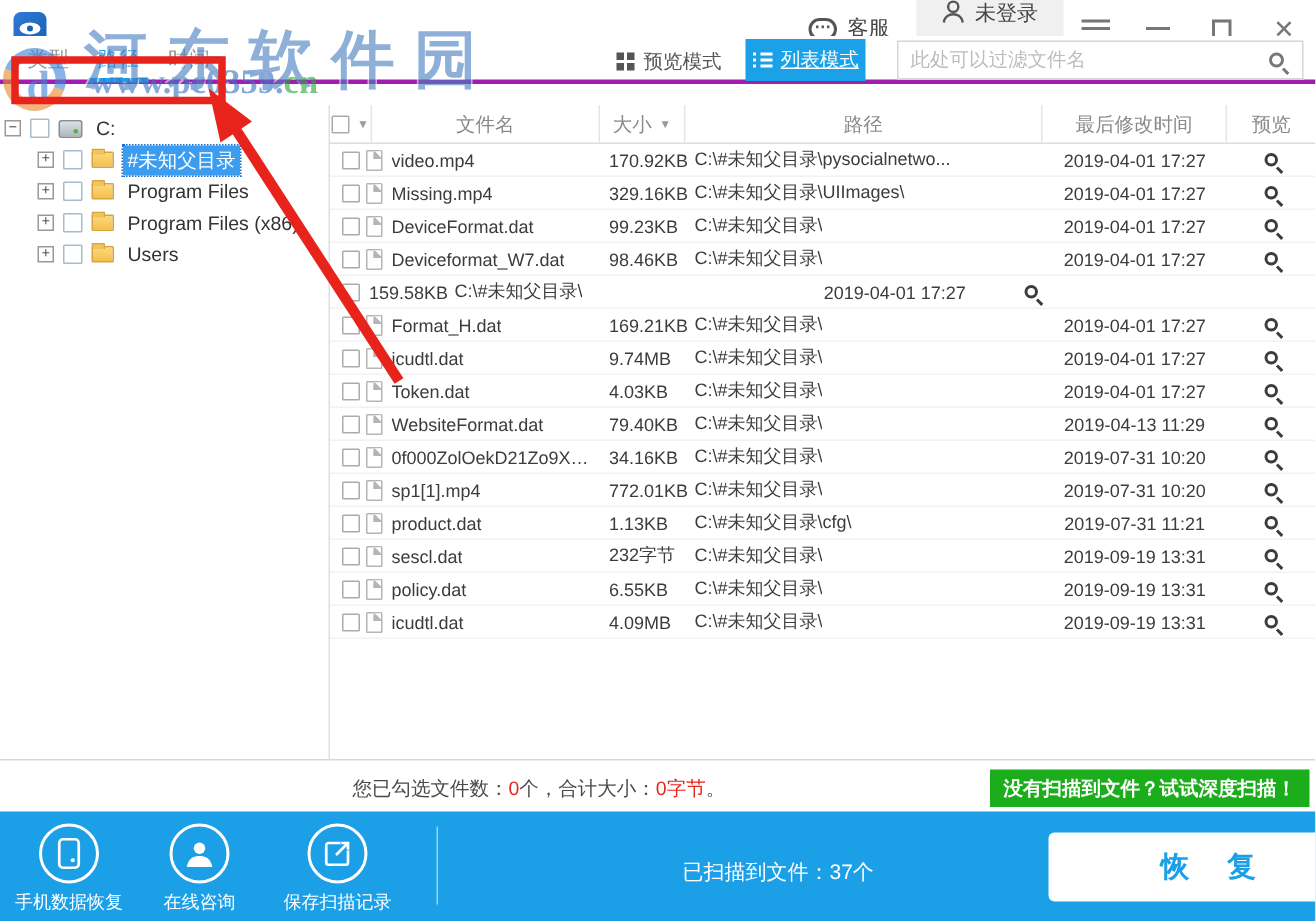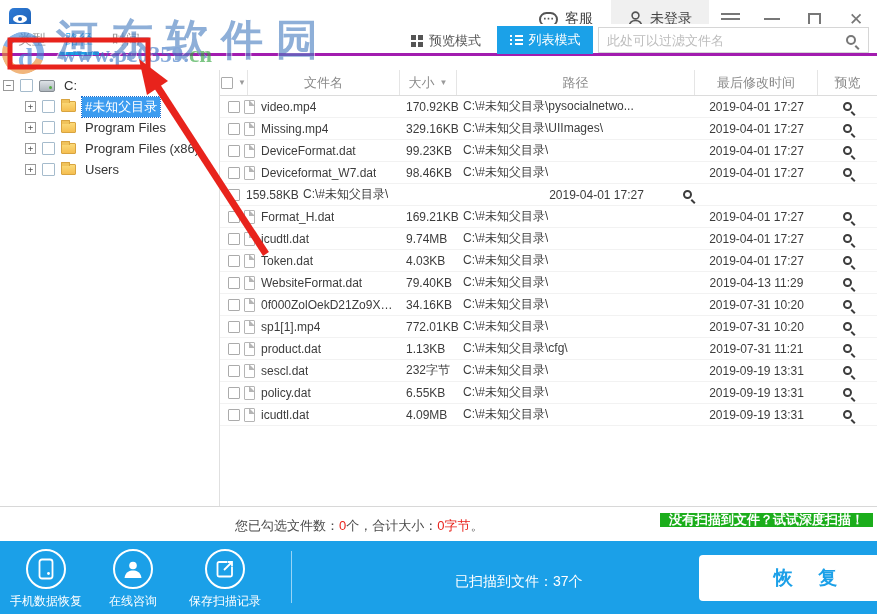--- a/index.html
+++ b/index.html
@@ -14,51 +14,51 @@
     background:#fff; border-radius:50%; }
   .app-icon::after { content:""; position:absolute; left:9px; top:9px; width:4px; height:4px;
     background:#1B5FB4; border-radius:50%; }
   .app-title { margin-left:11px; font-size:15px; color:#3a3a3a;margin-top:27px; }
   .tb-right { position:absolute; right:0; top:0; height:38px; display:flex; align-items:stretch; }
   .service { display:flex; align-items:center; gap:7px; padding:0 18px; color:#444; font-size:14px; cursor:pointer; }
   .bubble-icon { width:19px; height:15px; border:2px solid #555; border-radius:8px; position:relative; color:#555;
     font-size:11px; line-height:8px; text-align:center; font-weight:bold; }
   .bubble-icon::after { content:""; position:absolute; left:3px; bottom:-5px; width:0; height:0;
     border:3px solid transparent; border-top-color:#555; }
-  .login { background:#F0F0F0; display:flex; align-items:center; gap:7px; padding:0 17px; color:#444; font-size:14px; cursor:pointer; }
+  .login { background:#F0F0F0; display:flex; align-items:flex-start; gap:7px; padding:0 17px; color:#444; font-size:14px; cursor:pointer; }
   .win-btn { width:42px; display:flex; align-items:center; justify-content:center; color:#777; cursor:pointer; }
   .icon-burger { width:19px; height:13px; border-top:2px solid #777; border-bottom:2px solid #777; position:relative; }
   .icon-burger::after { content:""; position:absolute; left:0; top:3.5px; width:19px; height:2px; background:#777; }
   .icon-min { width:16px; height:2px; background:#777; }
   .icon-max { width:13px; height:13px; border:2px solid #777; }
   .icon-close { font-size:17px; color:#777; line-height:1; }
 
   
   .toolbar { position:absolute; top:24px; left:0; width:877px; height:32px; background:#fff;
     border-bottom:3px solid #a21caf; }
   .tab { position:absolute; top:7px; font-size:14px; color:#9a9a9a; cursor:pointer; }
   .tab-1 { left:18px; } .tab-2 { left:65px; } .tab-3 { left:112px; }
   .tab.active { color:#1BA1E8; }
   .tab.active::after { content:""; position:absolute; left:-6px; right:-6px; top:21px; height:3px; background:#1BA1E8; }
   .mode-preview { position:absolute; left:411px; top:8px; display:flex; align-items:center; gap:6px;
     font-size:13px; color:#555; cursor:pointer; }
   .grid-icon { width:12px; height:12px; position:relative; flex:0 0 auto; }
   .grid-icon::before { content:""; position:absolute; left:0; top:0; width:5px; height:5px; background:#555;
     box-shadow:7px 0 0 #555, 0 7px 0 #555, 7px 7px 0 #555; }
-  .mode-list { position:absolute; left:497px; top:2px; width:96px; height:28px; background:#1BA1E8; color:#fff;
-    display:flex; align-items:center; justify-content:center; gap:6px; font-size:13px; cursor:pointer; }
+  .mode-list { position:absolute; left:497px; top:2px; width:80px; height:28px; background:#1BA1E8; color:#fff;
+    display:flex; align-items:center; justify-content:center; gap:6px; font-size:13px; cursor:pointer;text-decoration:underline; }
   .list-icon { width:13px; height:11px; position:relative; flex:0 0 auto; }
   .list-icon::before { content:""; position:absolute; left:0; top:0; width:2.5px; height:2.5px; background:#fff;
     box-shadow:0 4px 0 #fff, 0 8px 0 #fff; }
   .list-icon::after { content:""; position:absolute; left:5px; top:0; width:8px; height:2.5px; background:#fff;
     box-shadow:0 4px 0 #fff, 0 8px 0 #fff; }
   .searchbox { position:absolute; left:598px; top:3px; width:271px; height:26px; border:1px solid #D6D6D6;
     display:flex; align-items:center; background:#fff; }
   .searchbox input { flex:1; border:none; outline:none; padding:0 8px; font-size:13px; color:#000000;
-    font-family:Liberation Sans, sans-serif; background:transparent; }
+    font-family:Liberation Mono, monospace; background:transparent; }
   .searchbox input::placeholder { color:#BDBDBD; }
   .mag-icon { width:10px; height:10px; border:2px solid #777; border-radius:50%; position:relative;
     margin-right:12px; flex:0 0 auto; }
   .mag-icon::after { content:""; position:absolute; left:8px; top:8px; width:5px; height:2px; background:#777;
     transform:rotate(45deg); transform-origin:0 0; }
 
   
   .content { position:absolute; top:70px; left:0; width:877px; height:436px; display:flex; }
   .tree-panel { width:220px; border-right:1px solid #E0E0E0; padding-top:5px; font-size:13px; color:#333; }
   .tree-row { display:flex; align-items:center; height:21px; padding-left:3px; }
@@ -105,21 +105,21 @@
     border:3px solid #fff; border-left-color:#B5B5B5; border-bottom-color:#B5B5B5; }
   .row-mag { width:9px; height:9px; border:2px solid #3C3C3C; border-radius:50%; position:relative; cursor:pointer; }
   .row-mag::after { content:""; position:absolute; left:7px; top:7px; width:5px; height:2px; background:#3C3C3C;
     transform:rotate(45deg); transform-origin:0 0; }
 
   
   .statusbar { position:absolute; top:506px; left:0; width:877px; height:35px; background:#fff;
     border-top:1px solid #D8D8D8; }
   .status-text { position:absolute; left:235px; top:10px; font-size:13px; color:#4a4a4a; }
   .status-red { color:#E8231C; }
-  .deep-scan { position:absolute; right:4px; top:6px; height:14px; background:#1BAD1B; color:#fff;
+  .deep-scan { position:absolute; right:4px; top:6px; height:25px; background:#1BAD1B; color:#fff;
     font-size:13px; font-weight:bold; display:flex; align-items:center; padding:0 9px; cursor:pointer; }
 
   
   .footer { position:absolute; top:541px; left:0; width:877px; height:73px; background:#1BA0E8; color:#fff; }
   .f-action { position:absolute; top:8px; text-align:center; cursor:pointer; }
   .fa-1 { left:9px; width:74px; } .fa-2 { left:96px; width:74px; } .fa-3 { left:180px; width:90px; }
   .f-circle { width:40px; height:40px; border:2px solid #fff; border-radius:50%; margin:0 auto 4px;
     display:flex; align-items:center; justify-content:center; }
   .f-label { font-size:12px; white-space:nowrap; }
   .f-divider { position:absolute; left:291px; top:10px; width:1px; height:52px; background:rgba(255,255,255,.55); }

